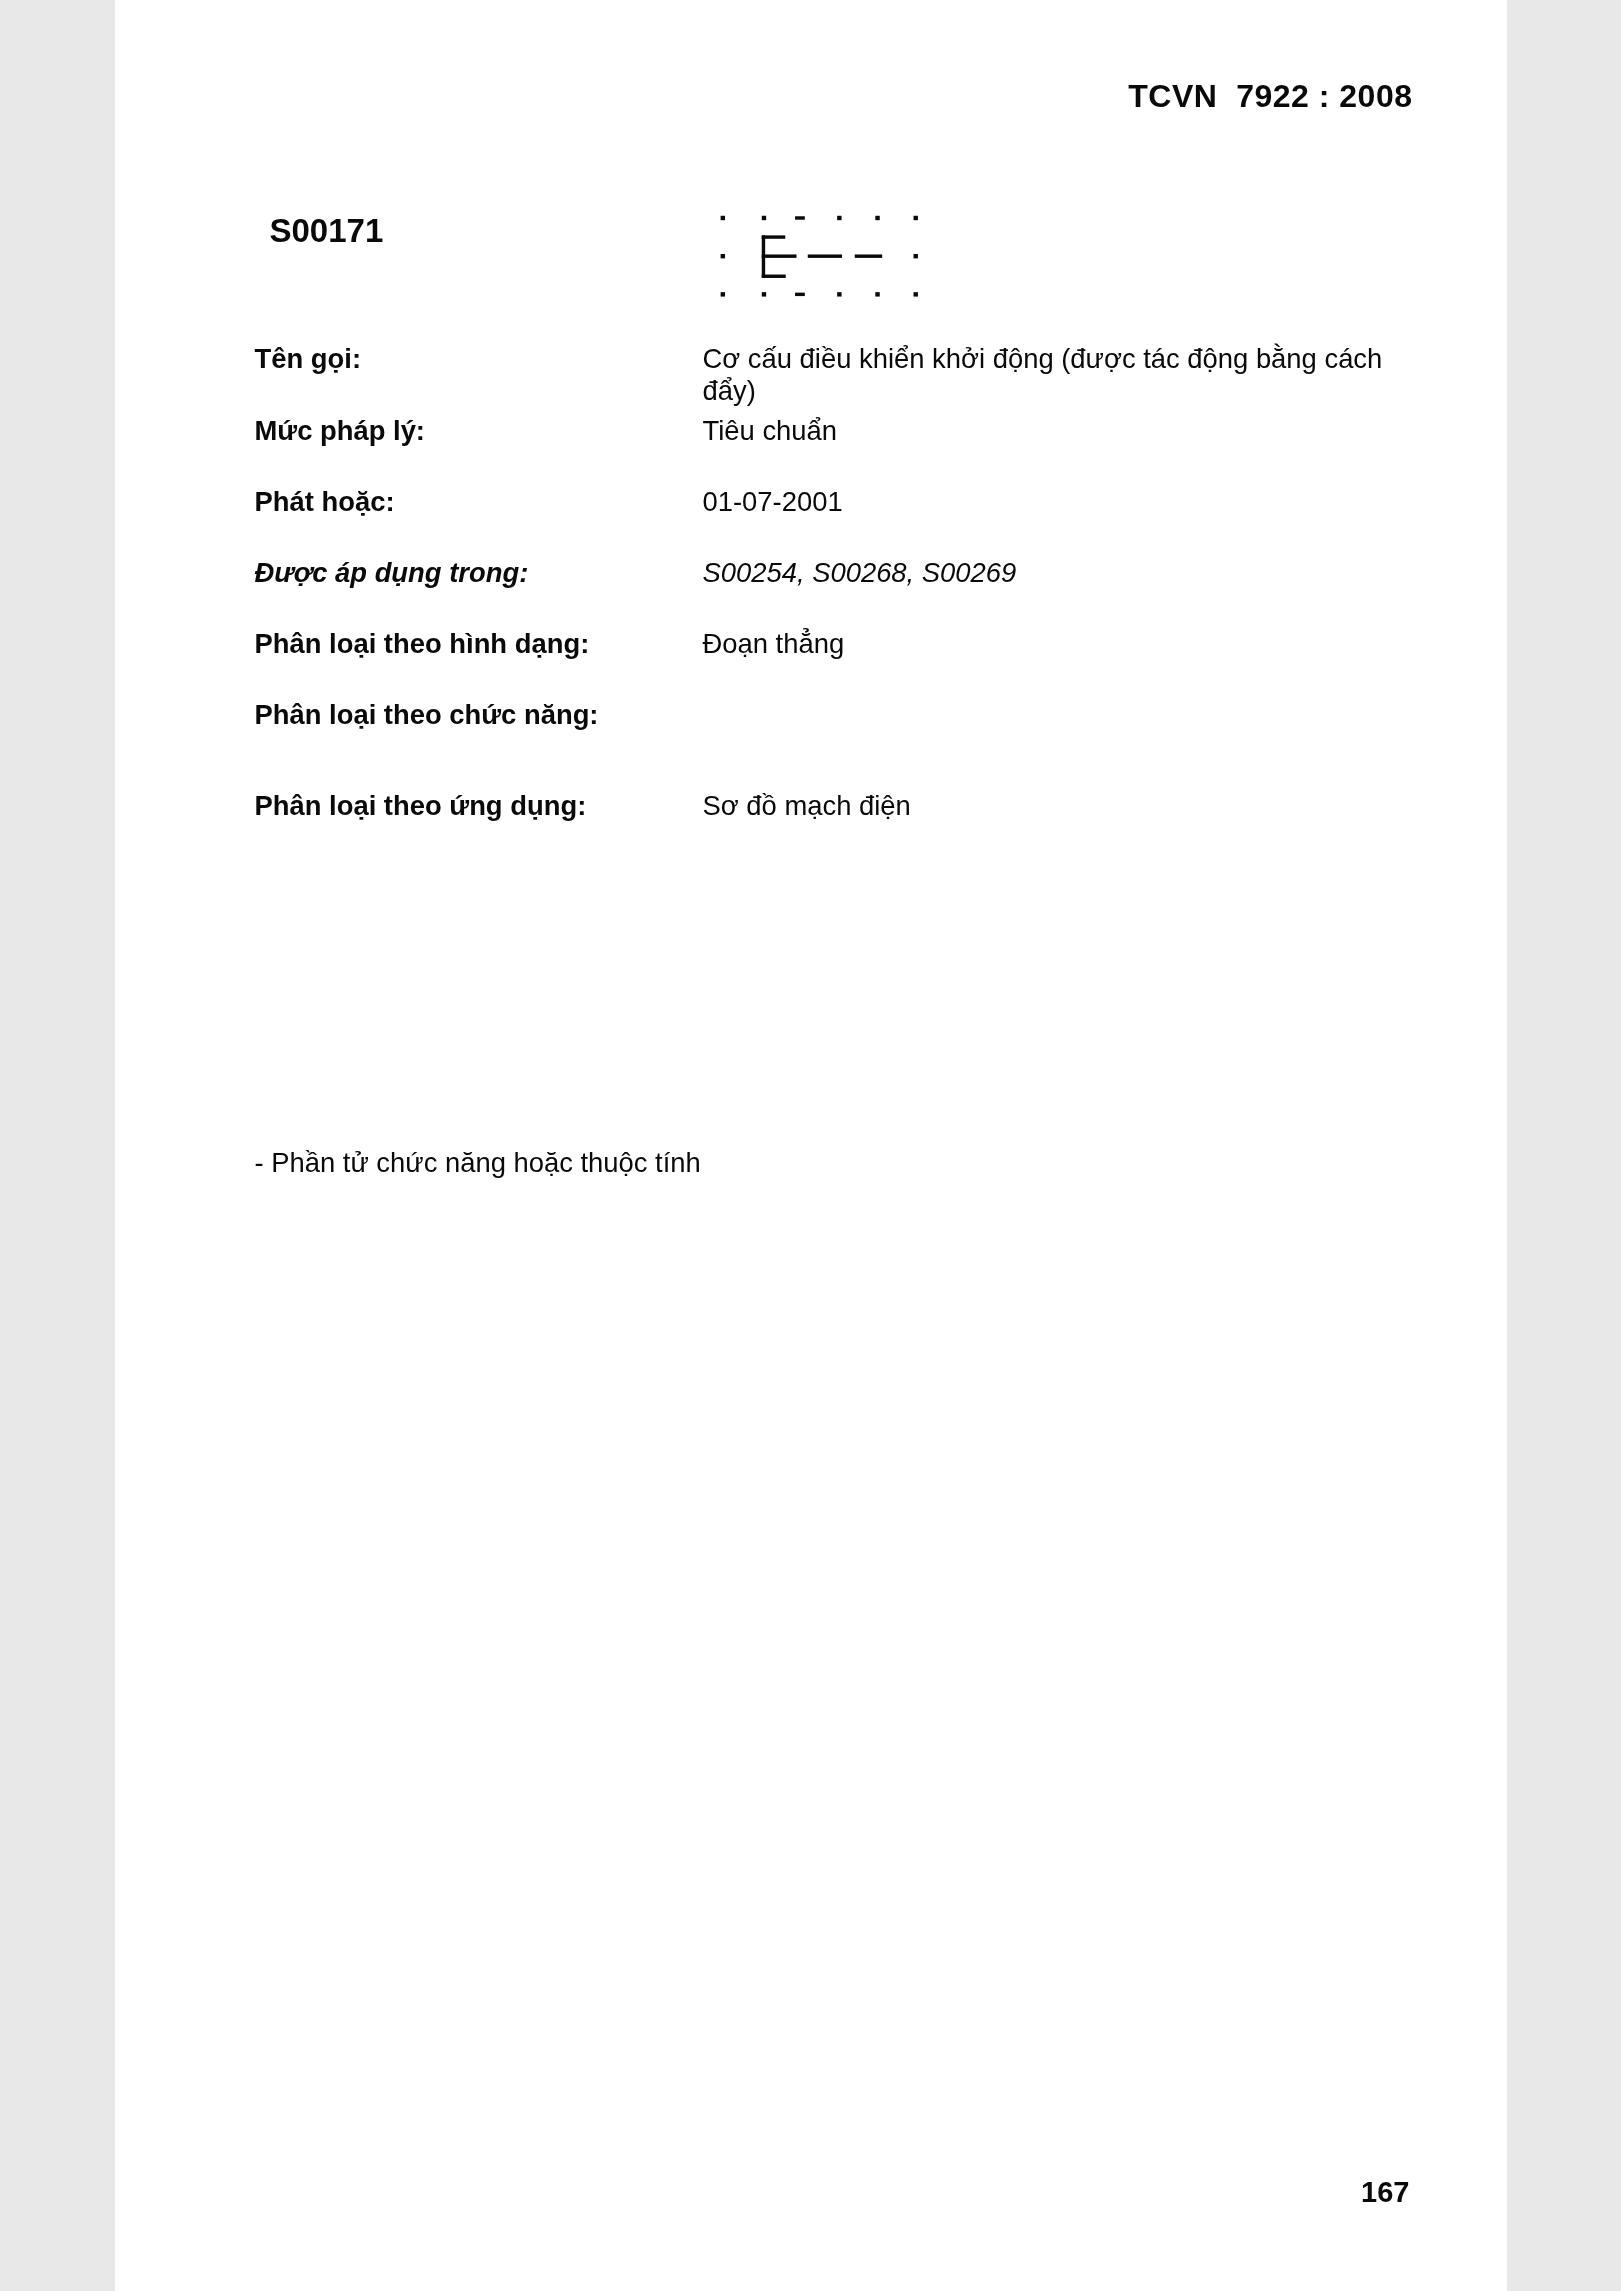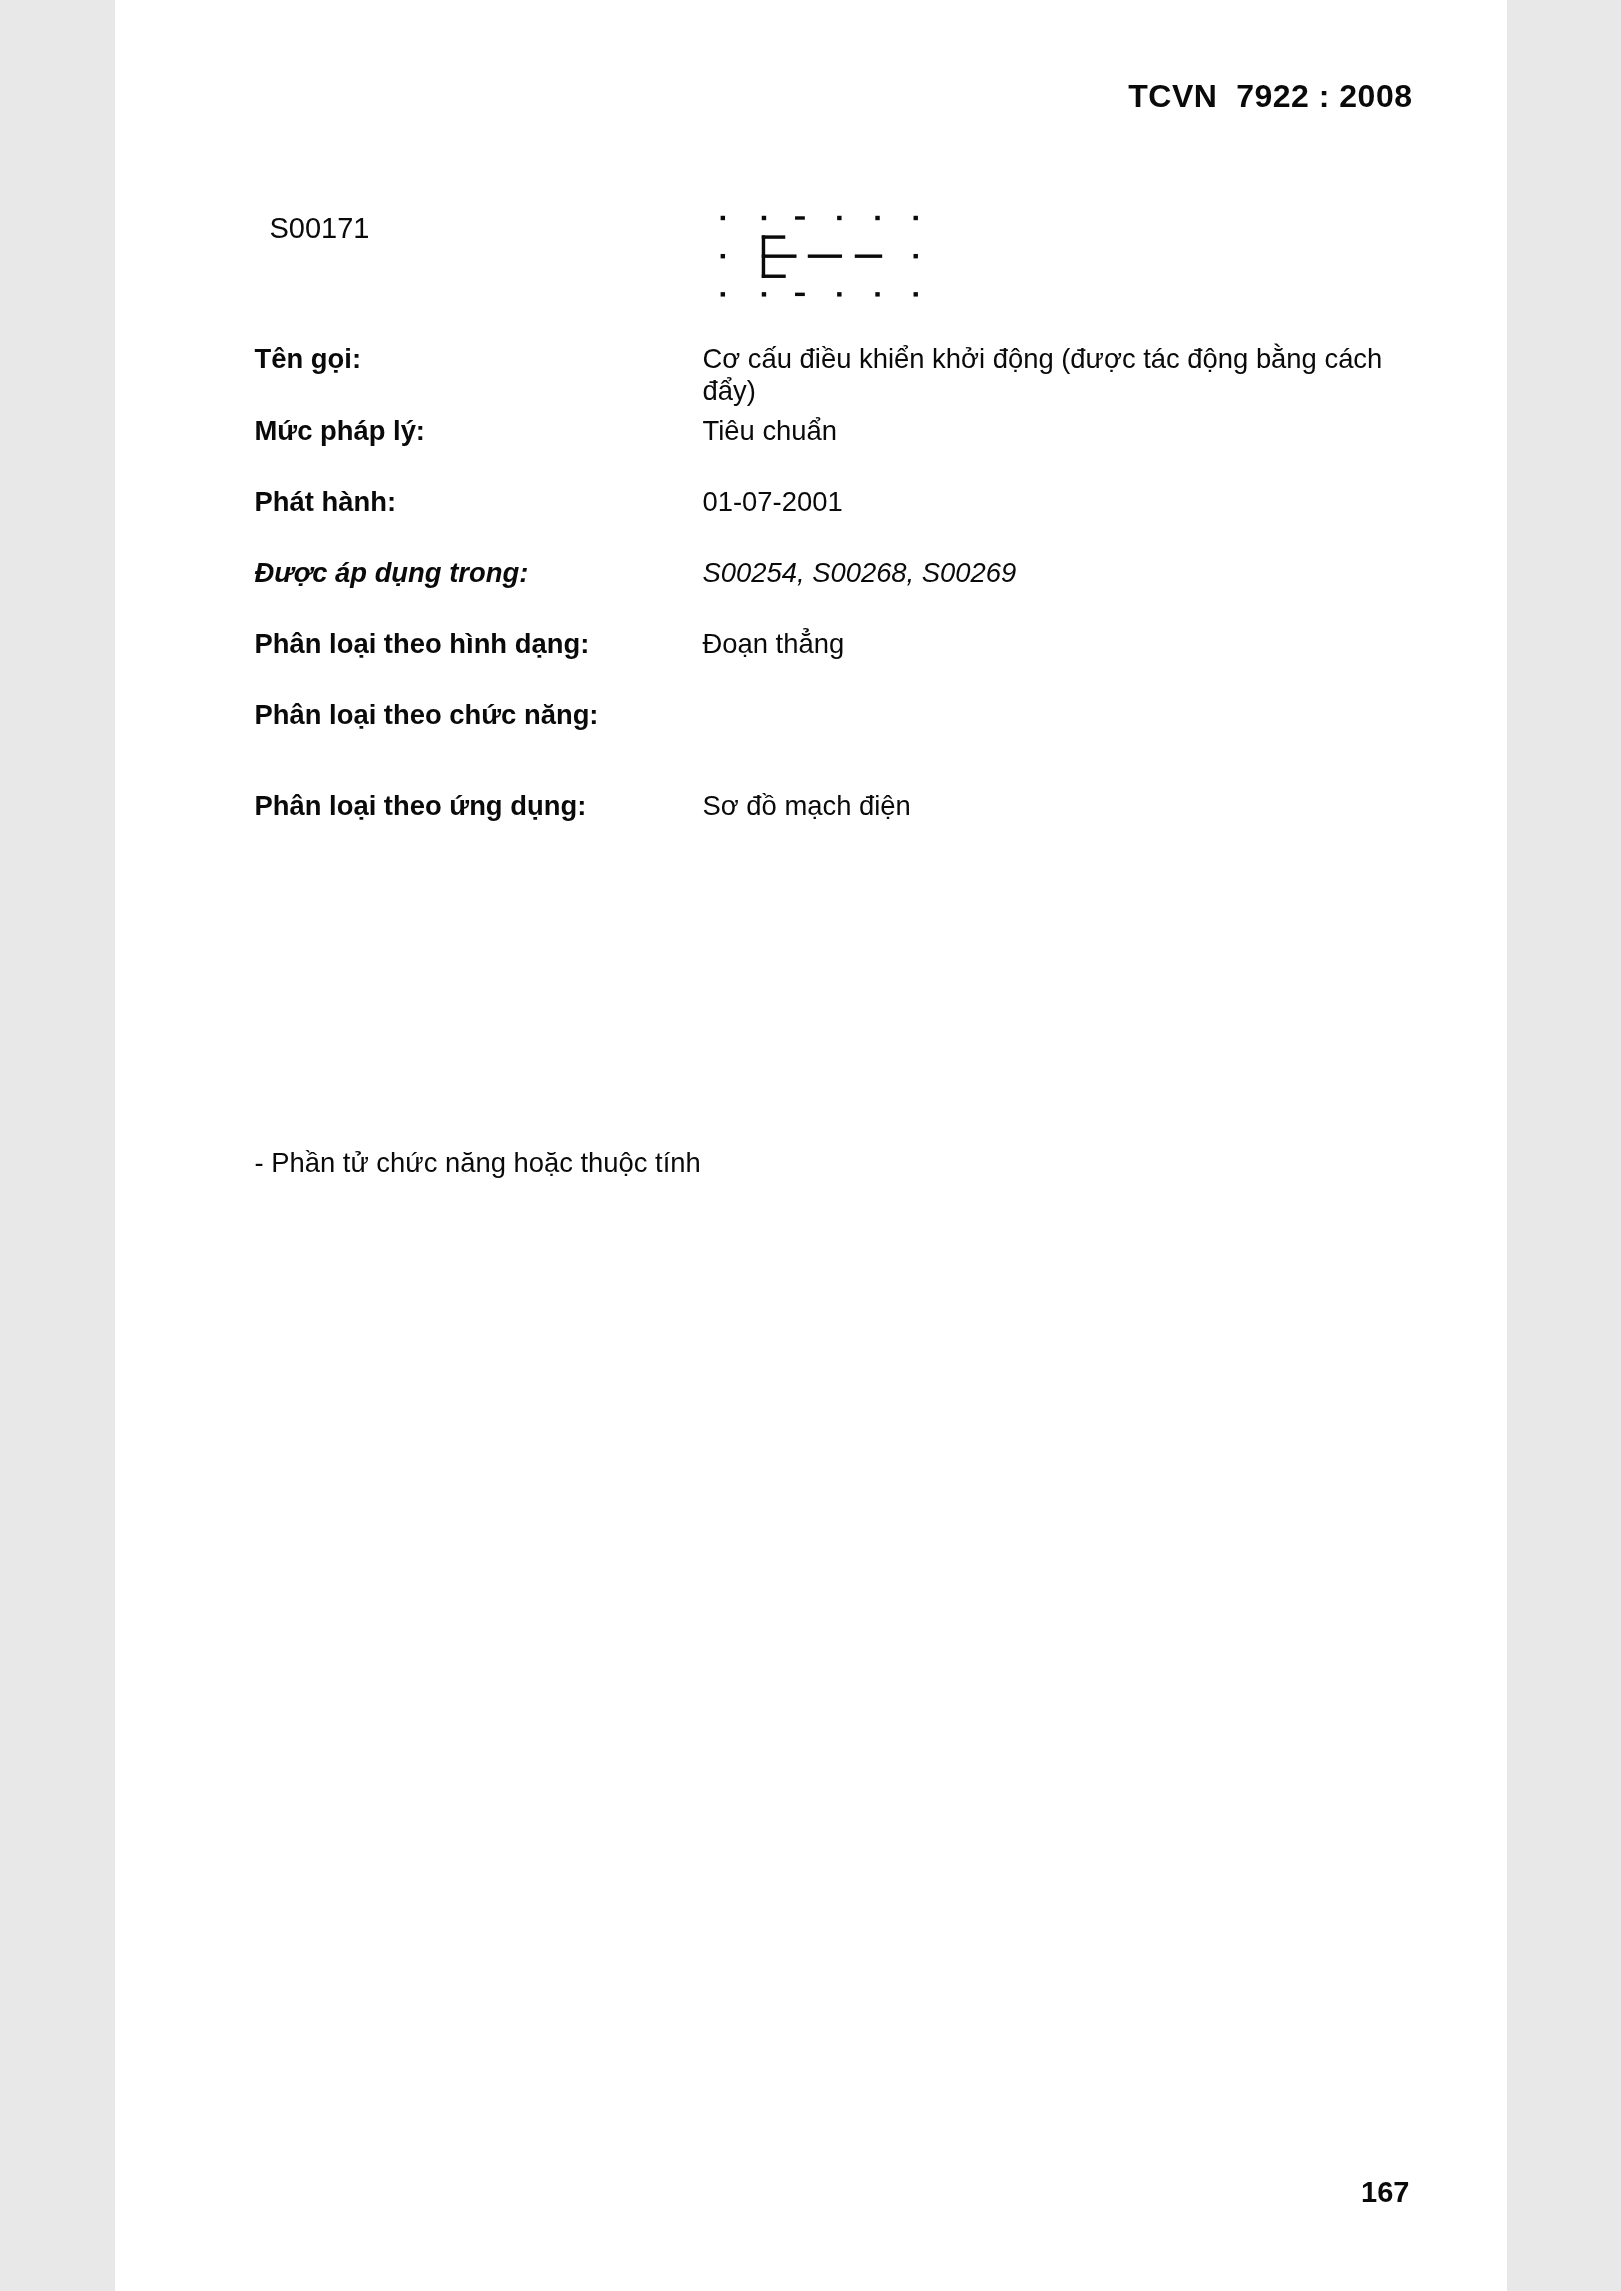--- a/index.html
+++ b/index.html
@@ -26,22 +26,22 @@
     font-size: 32px;
     font-weight: 700;
     letter-spacing: 0.5px;
     white-space: pre;
     line-height: 1;
   }
   .symbol-id {
     position: absolute;
     top: 214px;
     left: 155px;
-    font-size: 29px;
-    font-weight: 400;
+    font-size: 33px;
+    font-weight: 700;
     line-height: 1;
   }
   .symbol-figure {
     position: absolute;
     top: 191px;
     left: 588px;
     width: 235px;
     height: 123px;
   }
   .symbol-figure svg {
@@ -128,21 +128,21 @@
     <span class="field-label">Tên gọi:</span>
     <span class="field-value">Cơ cấu điều khiển khởi động (được tác động bằng cách đẩy)</span>
   </div>
 
   <div class="field-row row-1">
     <span class="field-label">Mức pháp lý:</span>
     <span class="field-value">Tiêu chuẩn</span>
   </div>
 
   <div class="field-row row-2">
-    <span class="field-label">Phát hành:</span>
+    <span class="field-label">Phát hoặc:</span>
     <span class="field-value">01-07-2001</span>
   </div>
 
   <div class="field-row row-3">
     <span class="field-label">Được áp dụng trong:</span>
     <span class="field-value">S00254, S00268, S00269</span>
   </div>
 
   <div class="field-row row-4">
     <span class="field-label">Phân loại theo hình dạng:</span>

